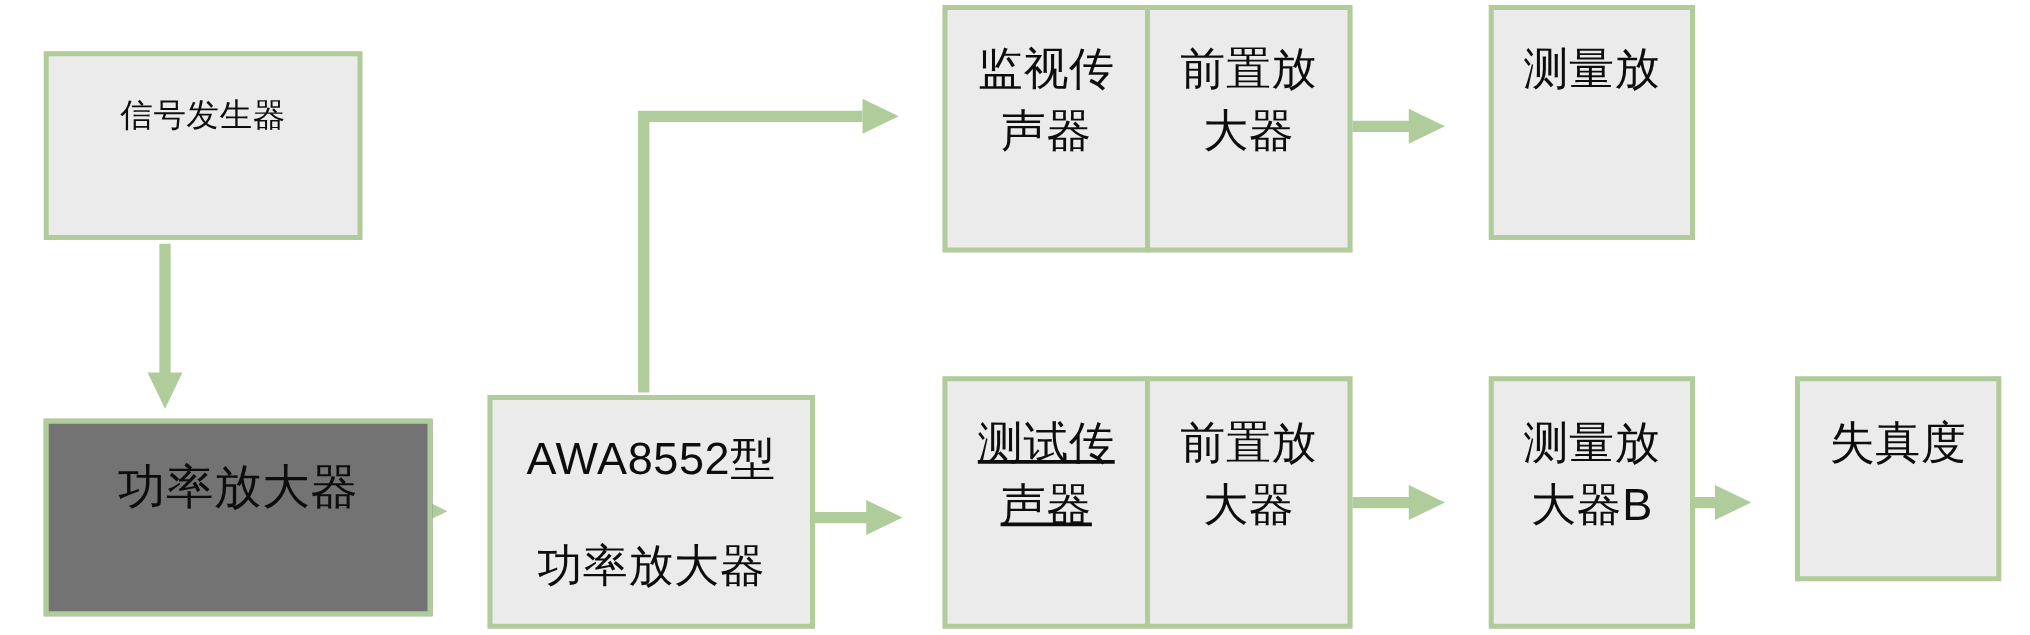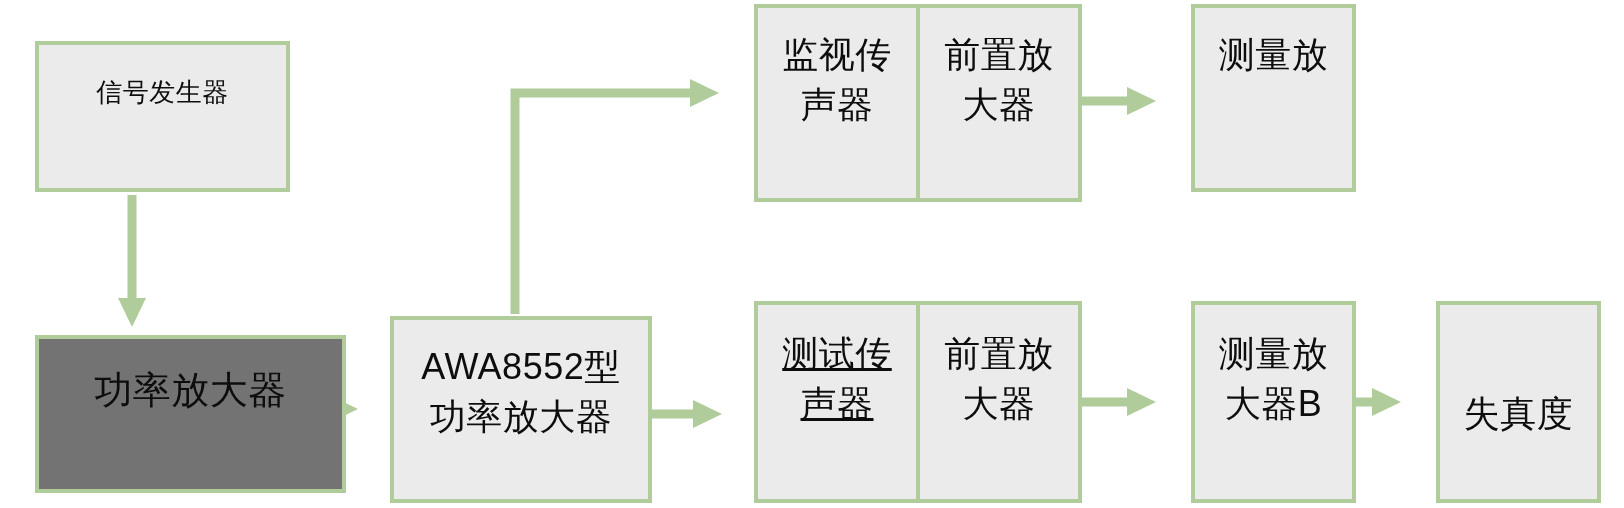--- a/index.html
+++ b/index.html
@@ -69,23 +69,23 @@
         <polygon points="693,400 693,428 722,414" fill="#b0cc9b"></polygon>
         <polygon points="1127,87 1127,115 1156,101" fill="#b0cc9b"></polygon>
         <polygon points="1127,388 1127,416 1156,402" fill="#b0cc9b"></polygon>
         <polygon points="1372,388 1372,416 1401,402" fill="#b0cc9b"></polygon>
       </g>
   </svg>
 
   <div id="nodes-layer">
       <div class="node" style="left: 3px; top: 41px; width: 255px; height: 151px; font-size: 26px; padding-top: 30px; background: rgb(235, 235, 235); border-color: rgb(176, 204, 155); color: rgb(13, 13, 13);"><span class="lbl">信号发生器</span></div>
       <div class="node" style="left: 3px; top: 335px; width: 311px; height: 158px; font-size: 38px; padding-top: 25px; background: #737373; border-color: rgb(176, 204, 155); color: rgb(13, 13, 13);"><span class="lbl">功率放大器</span></div>
-      <div class="node" style="left: 358px; top: 316px; width: 262px; height: 187px; font-size: 36px; padding-top: 22px; background: rgb(235, 235, 235); border-color: rgb(176, 204, 155); color: rgb(13, 13, 13);"><span class="lbl">AWA8552型</span><span class="lbl">功率放大器</span></div>
+      <div class="node" style="left: 358px; top: 316px; width: 262px; height: 187px; font-size: 36px; padding-top: 22px; background: rgb(235, 235, 235); border-color: rgb(176, 204, 155); color: rgb(13, 13, 13); gap: 36px;"><span class="lbl">AWA8552型</span><span class="lbl">功率放大器</span></div>
       <div class="node" style="left: 722px; top: 4px; width: 166px; height: 198px; font-size: 36px; padding-top: 22px; background: rgb(235, 235, 235); border-color: rgb(176, 204, 155); color: rgb(13, 13, 13);"><span class="lbl">监视传</span><span class="lbl">声器</span></div>
       <div class="node" style="left: 884px; top: 4px; width: 166px; height: 198px; font-size: 36px; padding-top: 22px; background: rgb(235, 235, 235); border-color: rgb(176, 204, 155); color: rgb(13, 13, 13);"><span class="lbl">前置放</span><span class="lbl">大器</span></div>
       <div class="node" style="left: 1159px; top: 4px; width: 165px; height: 188px; font-size: 36px; padding-top: 22px; background: rgb(235, 235, 235); border-color: rgb(176, 204, 155); color: rgb(13, 13, 13);"><span class="lbl">测量放</span></div>
       <div class="node" style="left: 722px; top: 301px; width: 166px; height: 202px; font-size: 36px; padding-top: 24px; background: rgb(235, 235, 235); border-color: rgb(176, 204, 155); color: rgb(13, 13, 13); text-decoration: underline;"><span class="lbl">测试传</span><span class="lbl">声器</span></div>
       <div class="node" style="left: 884px; top: 301px; width: 166px; height: 202px; font-size: 36px; padding-top: 24px; background: rgb(235, 235, 235); border-color: rgb(176, 204, 155); color: rgb(13, 13, 13);"><span class="lbl">前置放</span><span class="lbl">大器</span></div>
       <div class="node" style="left: 1159px; top: 301px; width: 165px; height: 202px; font-size: 36px; padding-top: 24px; background: rgb(235, 235, 235); border-color: rgb(176, 204, 155); color: rgb(13, 13, 13);"><span class="lbl">测量放</span><span class="lbl">大器B</span></div>
-      <div class="node" style="left: 1404px; top: 301px; width: 165px; height: 202px; font-size: 36px; padding-top: 24px; background: rgb(235, 235, 235); border-color: rgb(176, 204, 155); color: rgb(13, 13, 13); justify-content: center;"><span class="lbl">失真度</span></div>
+      <div class="node" style="left: 1404px; top: 301px; width: 165px; height: 164px; font-size: 36px; padding-top: 24px; background: rgb(235, 235, 235); border-color: rgb(176, 204, 155); color: rgb(13, 13, 13);"><span class="lbl">失真度</span></div>
     </div>
 
 </div>
 
 </body></html>

